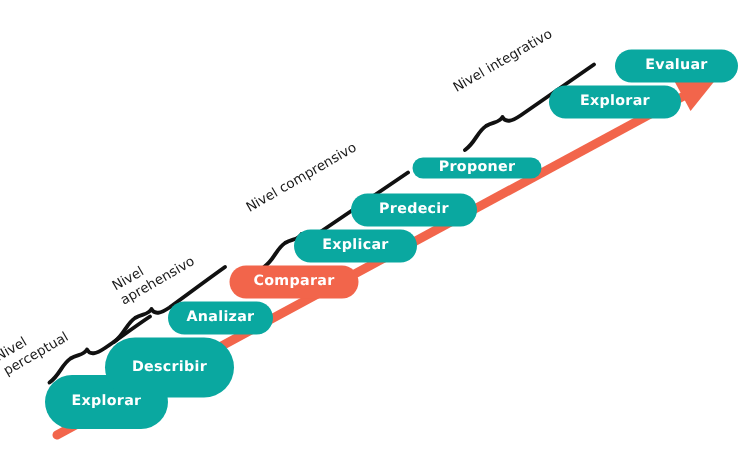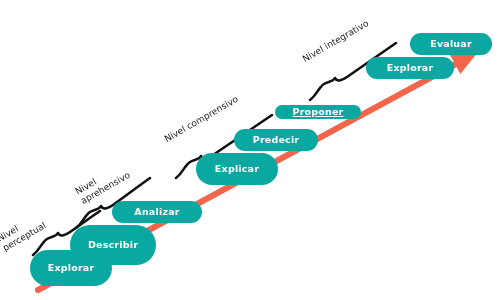--- a/index.html
+++ b/index.html
@@ -66,24 +66,25 @@
     </g>
     <g>
       <path d="M 310,100 C 317,95 318,88 324,84 C 329,81 333,82 335,78 C 337,82 341,81 347,77
                C 360,68 376,57 396,43" fill="none" stroke="#111111" stroke-width="2.6" stroke-linecap="round" stroke-linejoin="round"></path>
     </g>
   </svg>
 
   <div class="layer" id="box-layer">
       <div class="step-box" style="left: 30px; top: 250px; width: 82px; height: 36px; background: rgb(10, 168, 160);">Explorar</div>
       <div class="step-box" style="left: 70px; top: 225px; width: 86px; height: 40px; background: rgb(10, 168, 160);">Describir</div>
-      <div class="step-box" style="left: 112px; top: 201px; width: 90px; height: 22px; background: rgb(10, 168, 160);">Analizar</div>
-      <div class="step-box" style="left: 196px; top: 153px; width: 82px; height: 32px; background: rgb(10, 168, 160);">Explicar</div>
+      <div class="step-box" style="left: 112px; top: 201px; width: 70px; height: 22px; background: rgb(10, 168, 160);">Analizar</div>
+      <div class="step-box" style="left: 153px; top: 177px; width: 86px; height: 22px; background: rgb(242, 101, 75);">Comparar</div>
+      <div class="step-box" style="left: 196px; top: 153px; width: 82px; height: 22px; background: rgb(10, 168, 160);">Explicar</div>
       <div class="step-box" style="left: 234px; top: 129px; width: 84px; height: 22px; background: rgb(10, 168, 160);">Predecir</div>
-      <div class="step-box" style="left: 275px; top: 105px; width: 86px; height: 14px; background: rgb(10, 168, 160); text-decoration: underline;">Proponer</div>
+      <div class="step-box" style="left: 275px; top: 105px; width: 86px; height: 14px; background: rgb(10, 168, 160);">Proponer</div>
       <div class="step-box" style="left: 366px; top: 57px; width: 88px; height: 22px; background: rgb(10, 168, 160);">Explorar</div>
       <div class="step-box" style="left: 410px; top: 33px; width: 82px; height: 22px; background: rgb(10, 168, 160);">Evaluar</div>
     </div>
 
   <div class="layer" id="label-layer">
       <div class="level-label" style="left: 6px; top: 232px; transform: rotate(-30deg);">Nivel
 perceptual</div>
       <div class="level-label" style="left: 84px; top: 185px; transform: rotate(-30deg);">Nivel
 aprehensivo</div>
       <div class="level-label" style="left: 168px; top: 134px; transform: rotate(-30deg);">Nivel comprensivo</div>

